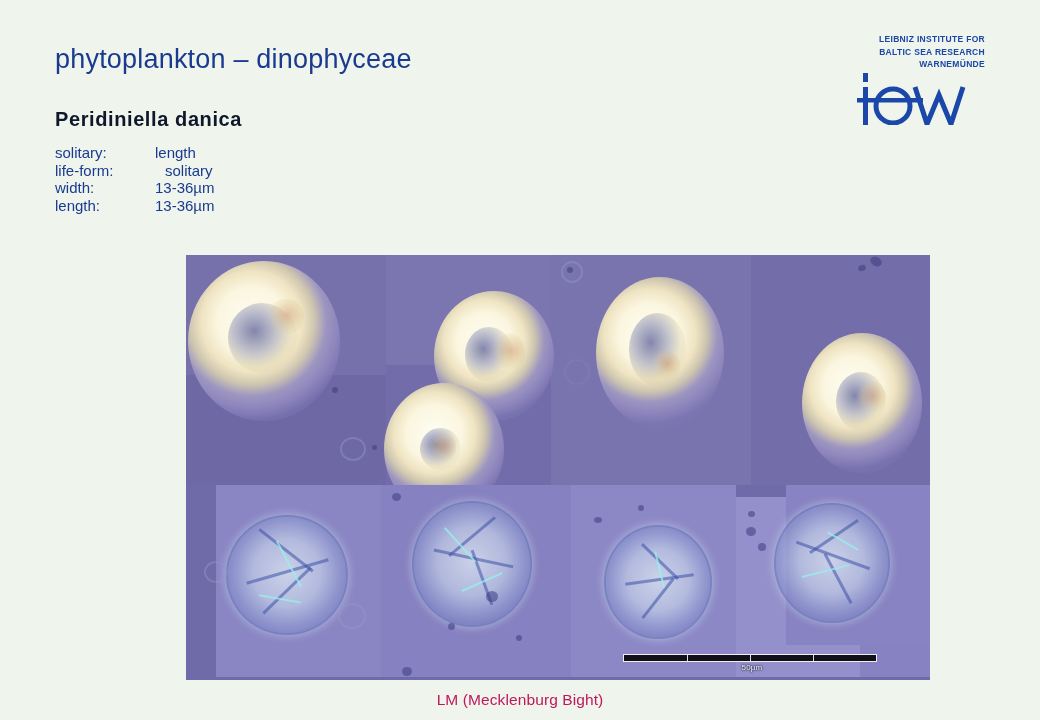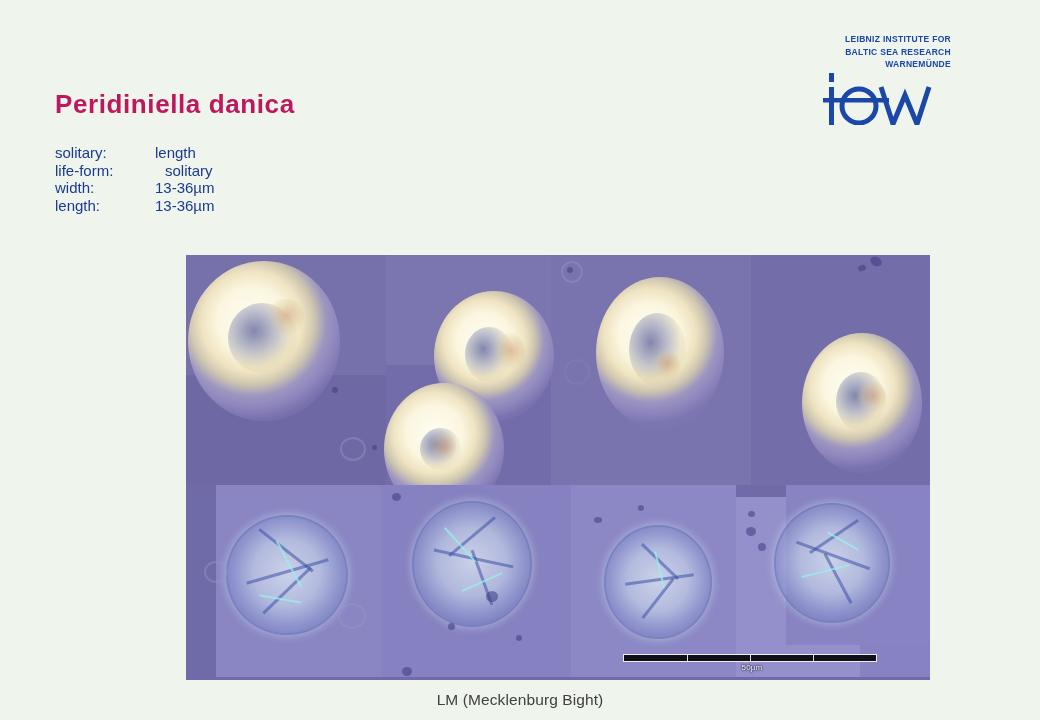--- a/index.html
+++ b/index.html
@@ -30,25 +30,25 @@
     top: 44px;
     font-size: 27px;
     font-weight: 400;
     letter-spacing: 0.2px;
     color: #1a3a8f;
     white-space: nowrap;
   }
   .species-name {
     position: absolute;
     left: 55px;
-    top: 89px;
-    font-size: 26px;
+    top: 108px;
+    font-size: 20px;
     font-weight: 700;
     letter-spacing: 0.6px;
-    color: #be185d;
+    color: #0f172a;
     white-space: nowrap;
   }
 
   
   .meta {
     position: absolute;
     left: 55px;
     top: 144px;
     font-size: 15px;
     line-height: 17.5px;
@@ -63,21 +63,21 @@
     flex: 0 0 100px;
   }
   .meta-val {
     flex: 0 0 auto;
   }
   .meta-row.indent .meta-val { padding-left: 10px; }
 
   
   .logo {
     position: absolute;
-    left: 761px;
+    left: 795px;
     top: 33px;
     width: 190px;
     height: 92px;
     text-decoration: underline;
   }
   .logo-map {
     position: absolute;
     left: 0px;
     top: 5px;
     width: 92px;
@@ -239,29 +239,30 @@
   }
 
   
   .caption {
     position: absolute;
     left: 0;
     top: 691px;
     width: 1040px;
     text-align: center;
     font-size: 15.5px;
-    color: #404040;
+    color: #be185d;
     letter-spacing: 0.1px;
   }
 </style>
 </head>
 <body>
 
 <div class="slide">
 
+  <div class="group-title">phytoplankton – dinophyceae</div>
 
   <div class="species-name">Peridiniella danica</div>
 
   <div class="meta">
     <div class="meta-row">
       <span class="meta-key">solitary:</span>
       <span class="meta-val">length</span>
     </div>
     <div class="meta-row indent">
       <span class="meta-key">life-form:</span>

